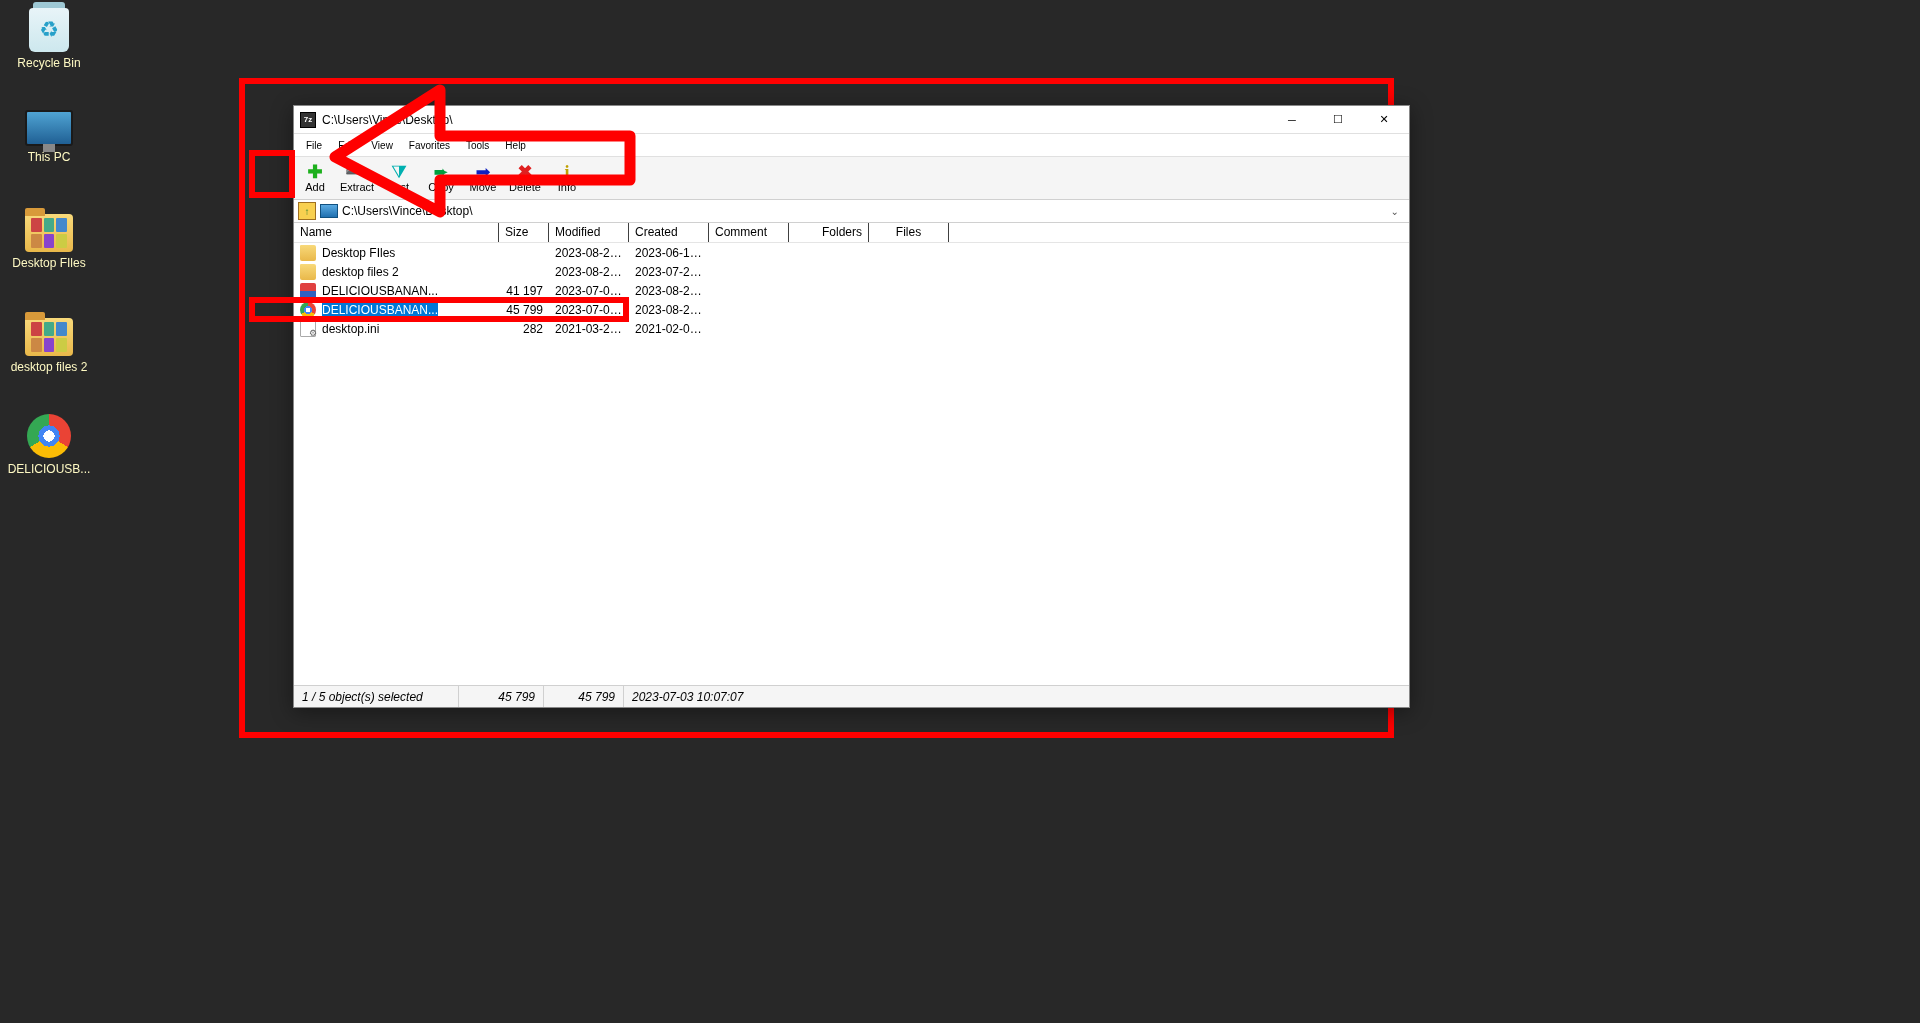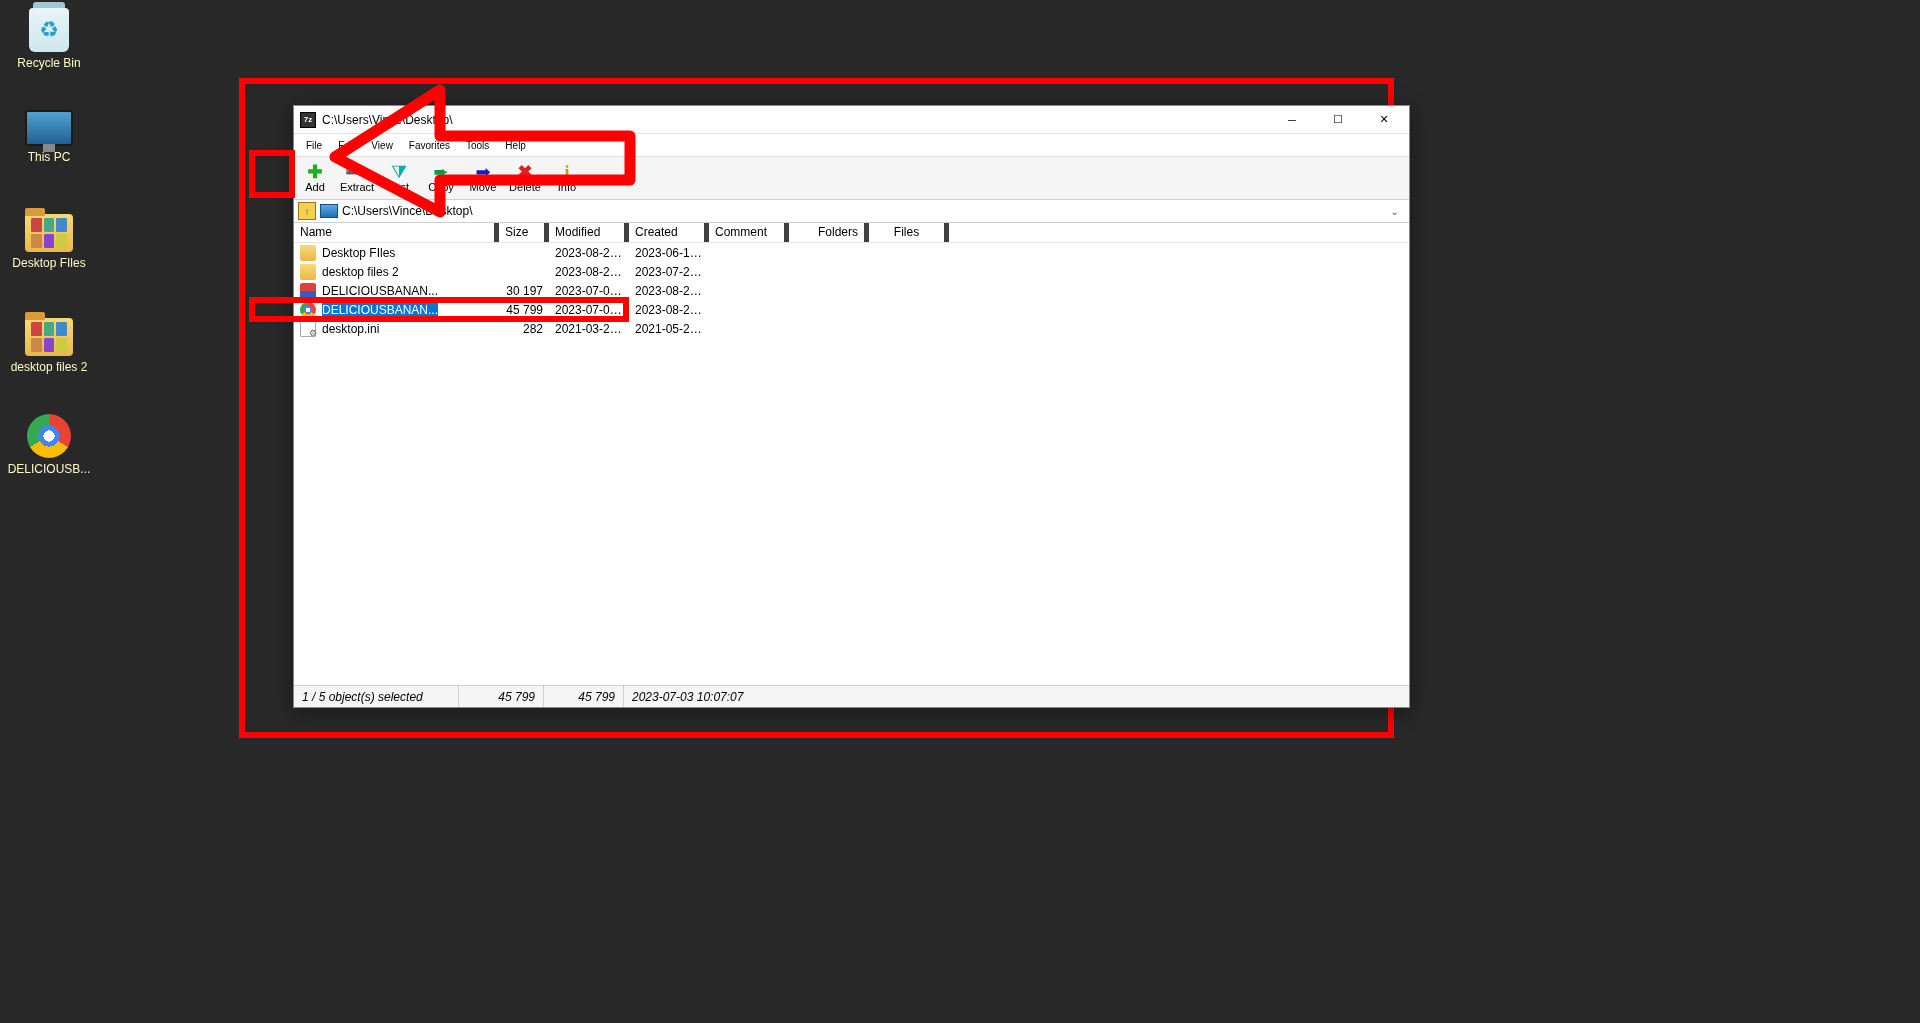--- a/index.html
+++ b/index.html
@@ -206,21 +206,21 @@
   }
 
   .list-header {
     height: 20px;
     display: flex;
     border-bottom: 1px solid #e5e5e5;
     font-size: 12px;
   }
   .list-header .col {
     padding: 2px 6px;
-    border-right: 5px solid #404040;
+    border-right: 1px solid #404040;
     overflow: hidden;
     white-space: nowrap;
     cursor: pointer;
   }
   .list-body {
     flex: 1;
     overflow: auto;
     font-size: 12px;
   }
   .row {
@@ -407,41 +407,41 @@
         </div>
         <div class="cell size col-size"></div>
         <div class="cell col-mod">2023-08-28...</div>
         <div class="cell col-crt">2023-07-26...</div>
       </div>
       <div class="row">
         <div class="cell name-cell col-name">
           <div class="file-icon fi-7z"></div>
           <span class="fname">DELICIOUSBANAN...</span>
         </div>
-        <div class="cell size col-size">30 197</div>
+        <div class="cell size col-size">41 197</div>
         <div class="cell col-mod">2023-07-03...</div>
         <div class="cell col-crt">2023-08-28...</div>
       </div>
       <div class="row selected">
         <div class="cell name-cell col-name">
           <div class="file-icon fi-chrome"></div>
           <span class="fname">DELICIOUSBANAN...</span>
         </div>
         <div class="cell size col-size">45 799</div>
         <div class="cell col-mod">2023-07-03...</div>
         <div class="cell col-crt">2023-08-28...</div>
       </div>
       <div class="row">
         <div class="cell name-cell col-name">
           <div class="file-icon fi-ini"></div>
           <span class="fname">desktop.ini</span>
         </div>
         <div class="cell size col-size">282</div>
         <div class="cell col-mod">2021-03-29...</div>
-        <div class="cell col-crt">2021-05-28...</div>
+        <div class="cell col-crt">2021-02-07...</div>
       </div>
     </div>
   <div class="statusbar">
     <div class="seg" style="width:165px">1 / 5 object(s) selected</div>
     <div class="seg" style="width:85px;justify-content:flex-end">45 799</div>
     <div class="seg" style="width:80px;justify-content:flex-end">45 799</div>
     <div class="seg" style="flex:1;border-right:none">2023-07-03 10:07:07</div>
   </div>
 </div>
 

